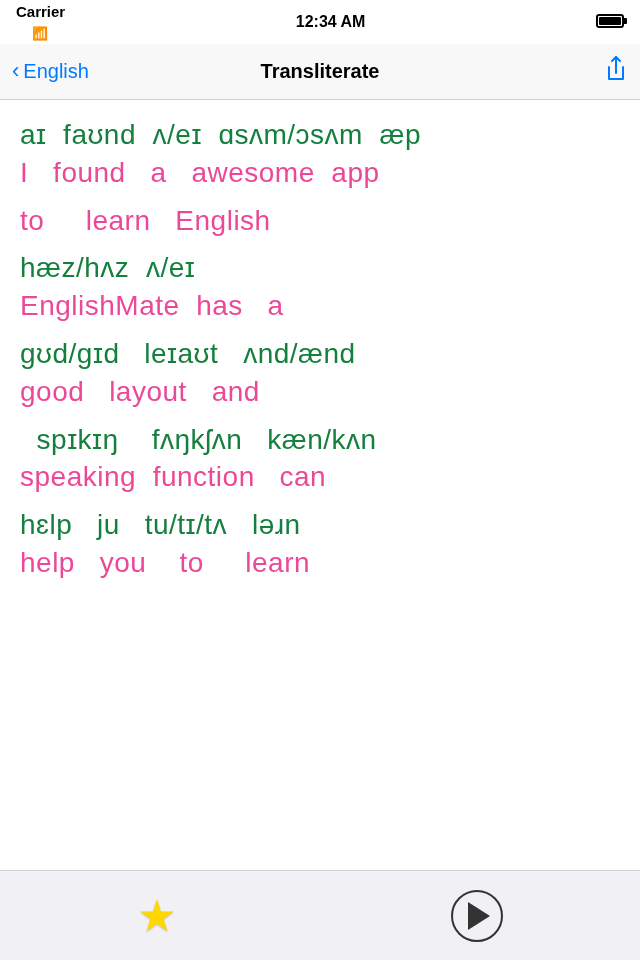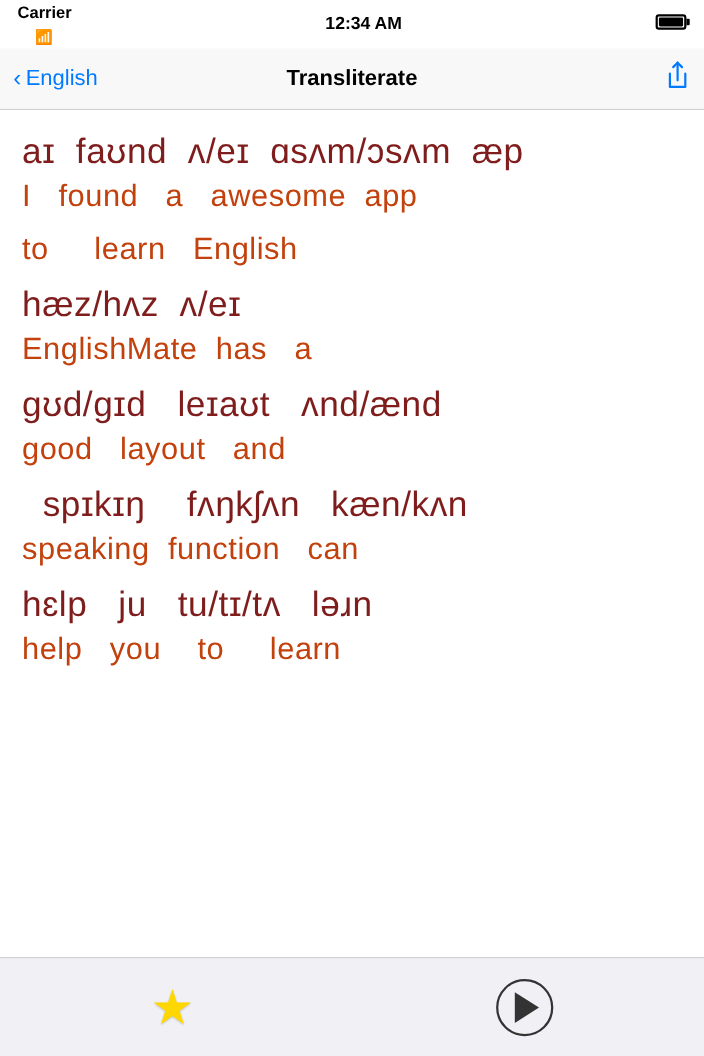--- a/index.html
+++ b/index.html
@@ -105,29 +105,29 @@
       padding: 16px 20px 0 20px;
       flex: 1;
     }
 
     
     .line-pair {
       margin-bottom: 4px;
     }
 
     .phonetic-line {
-      font-size: 32px;
-      color: #7f1d1d;
+      font-size: 28px;
+      color: #15803d;
       line-height: 1.35;
       letter-spacing: 0.5px;
     }
 
     .english-line {
       font-size: 28px;
-      color: #c2410c;
+      color: #ec4899;
       line-height: 1.35;
       letter-spacing: 0.5px;
       margin-bottom: 10px;
     }
 
     
     .tab-bar {
       position: absolute;
       bottom: 0;
       left: 0;

